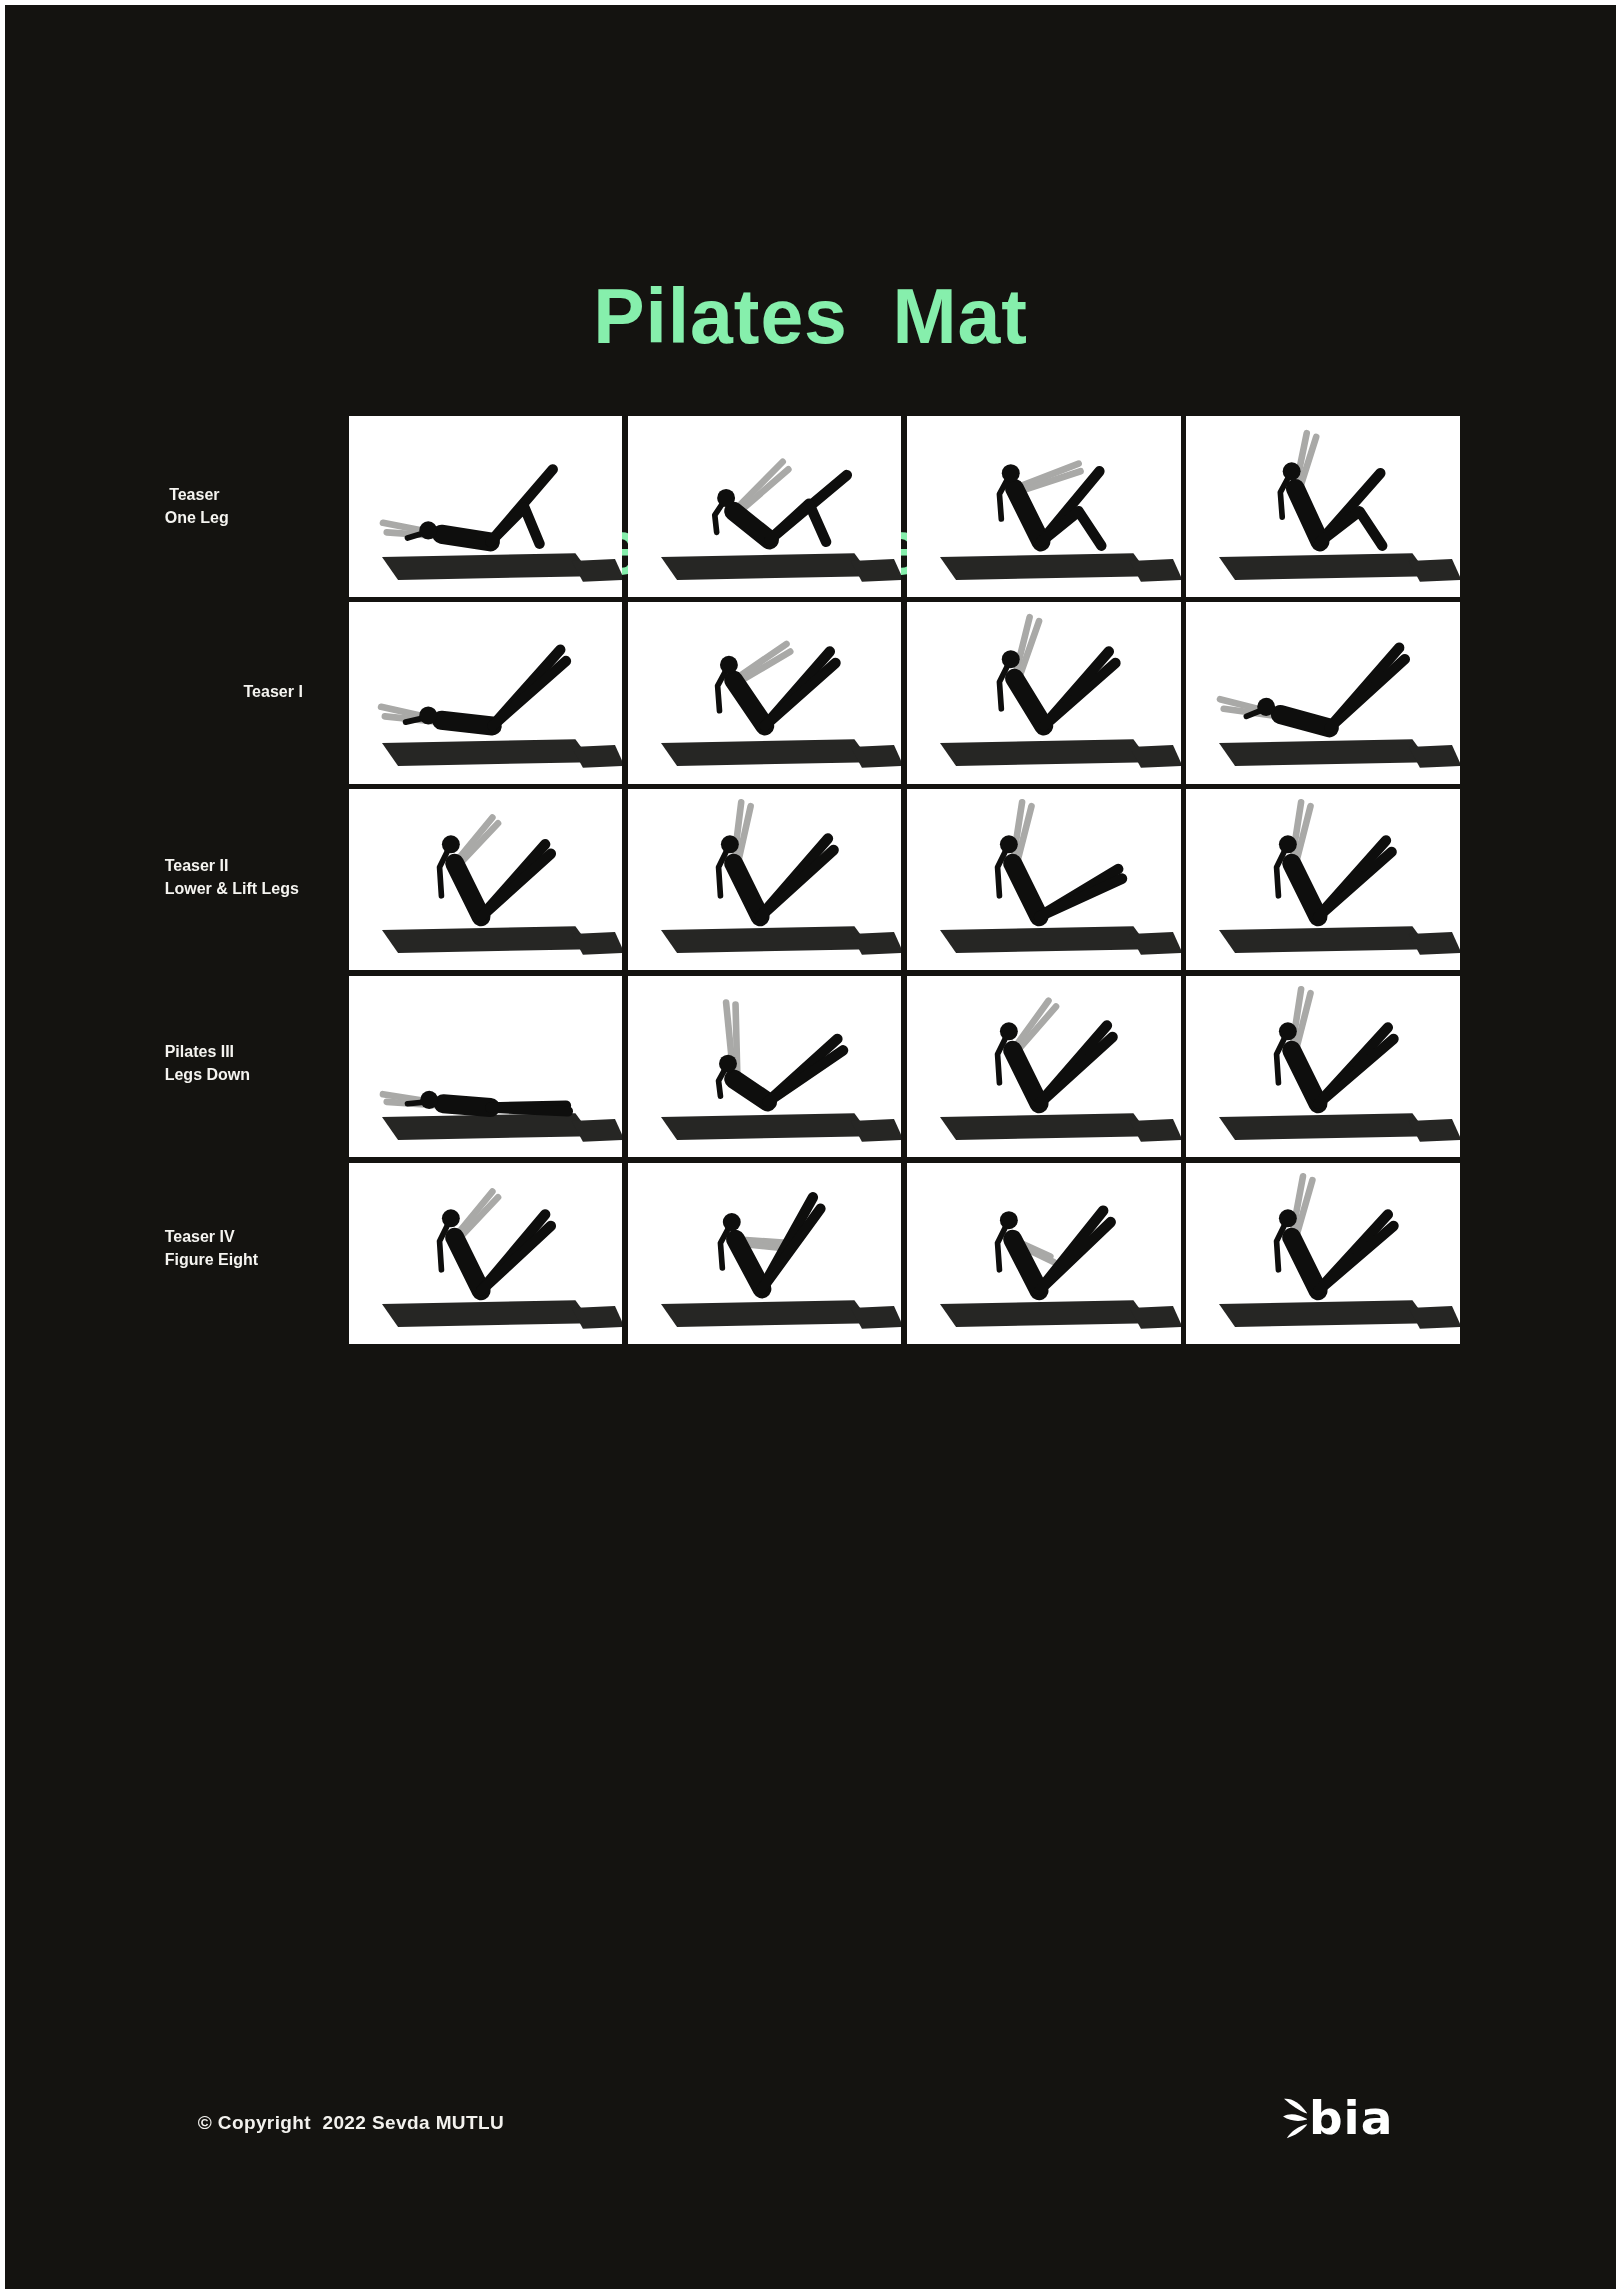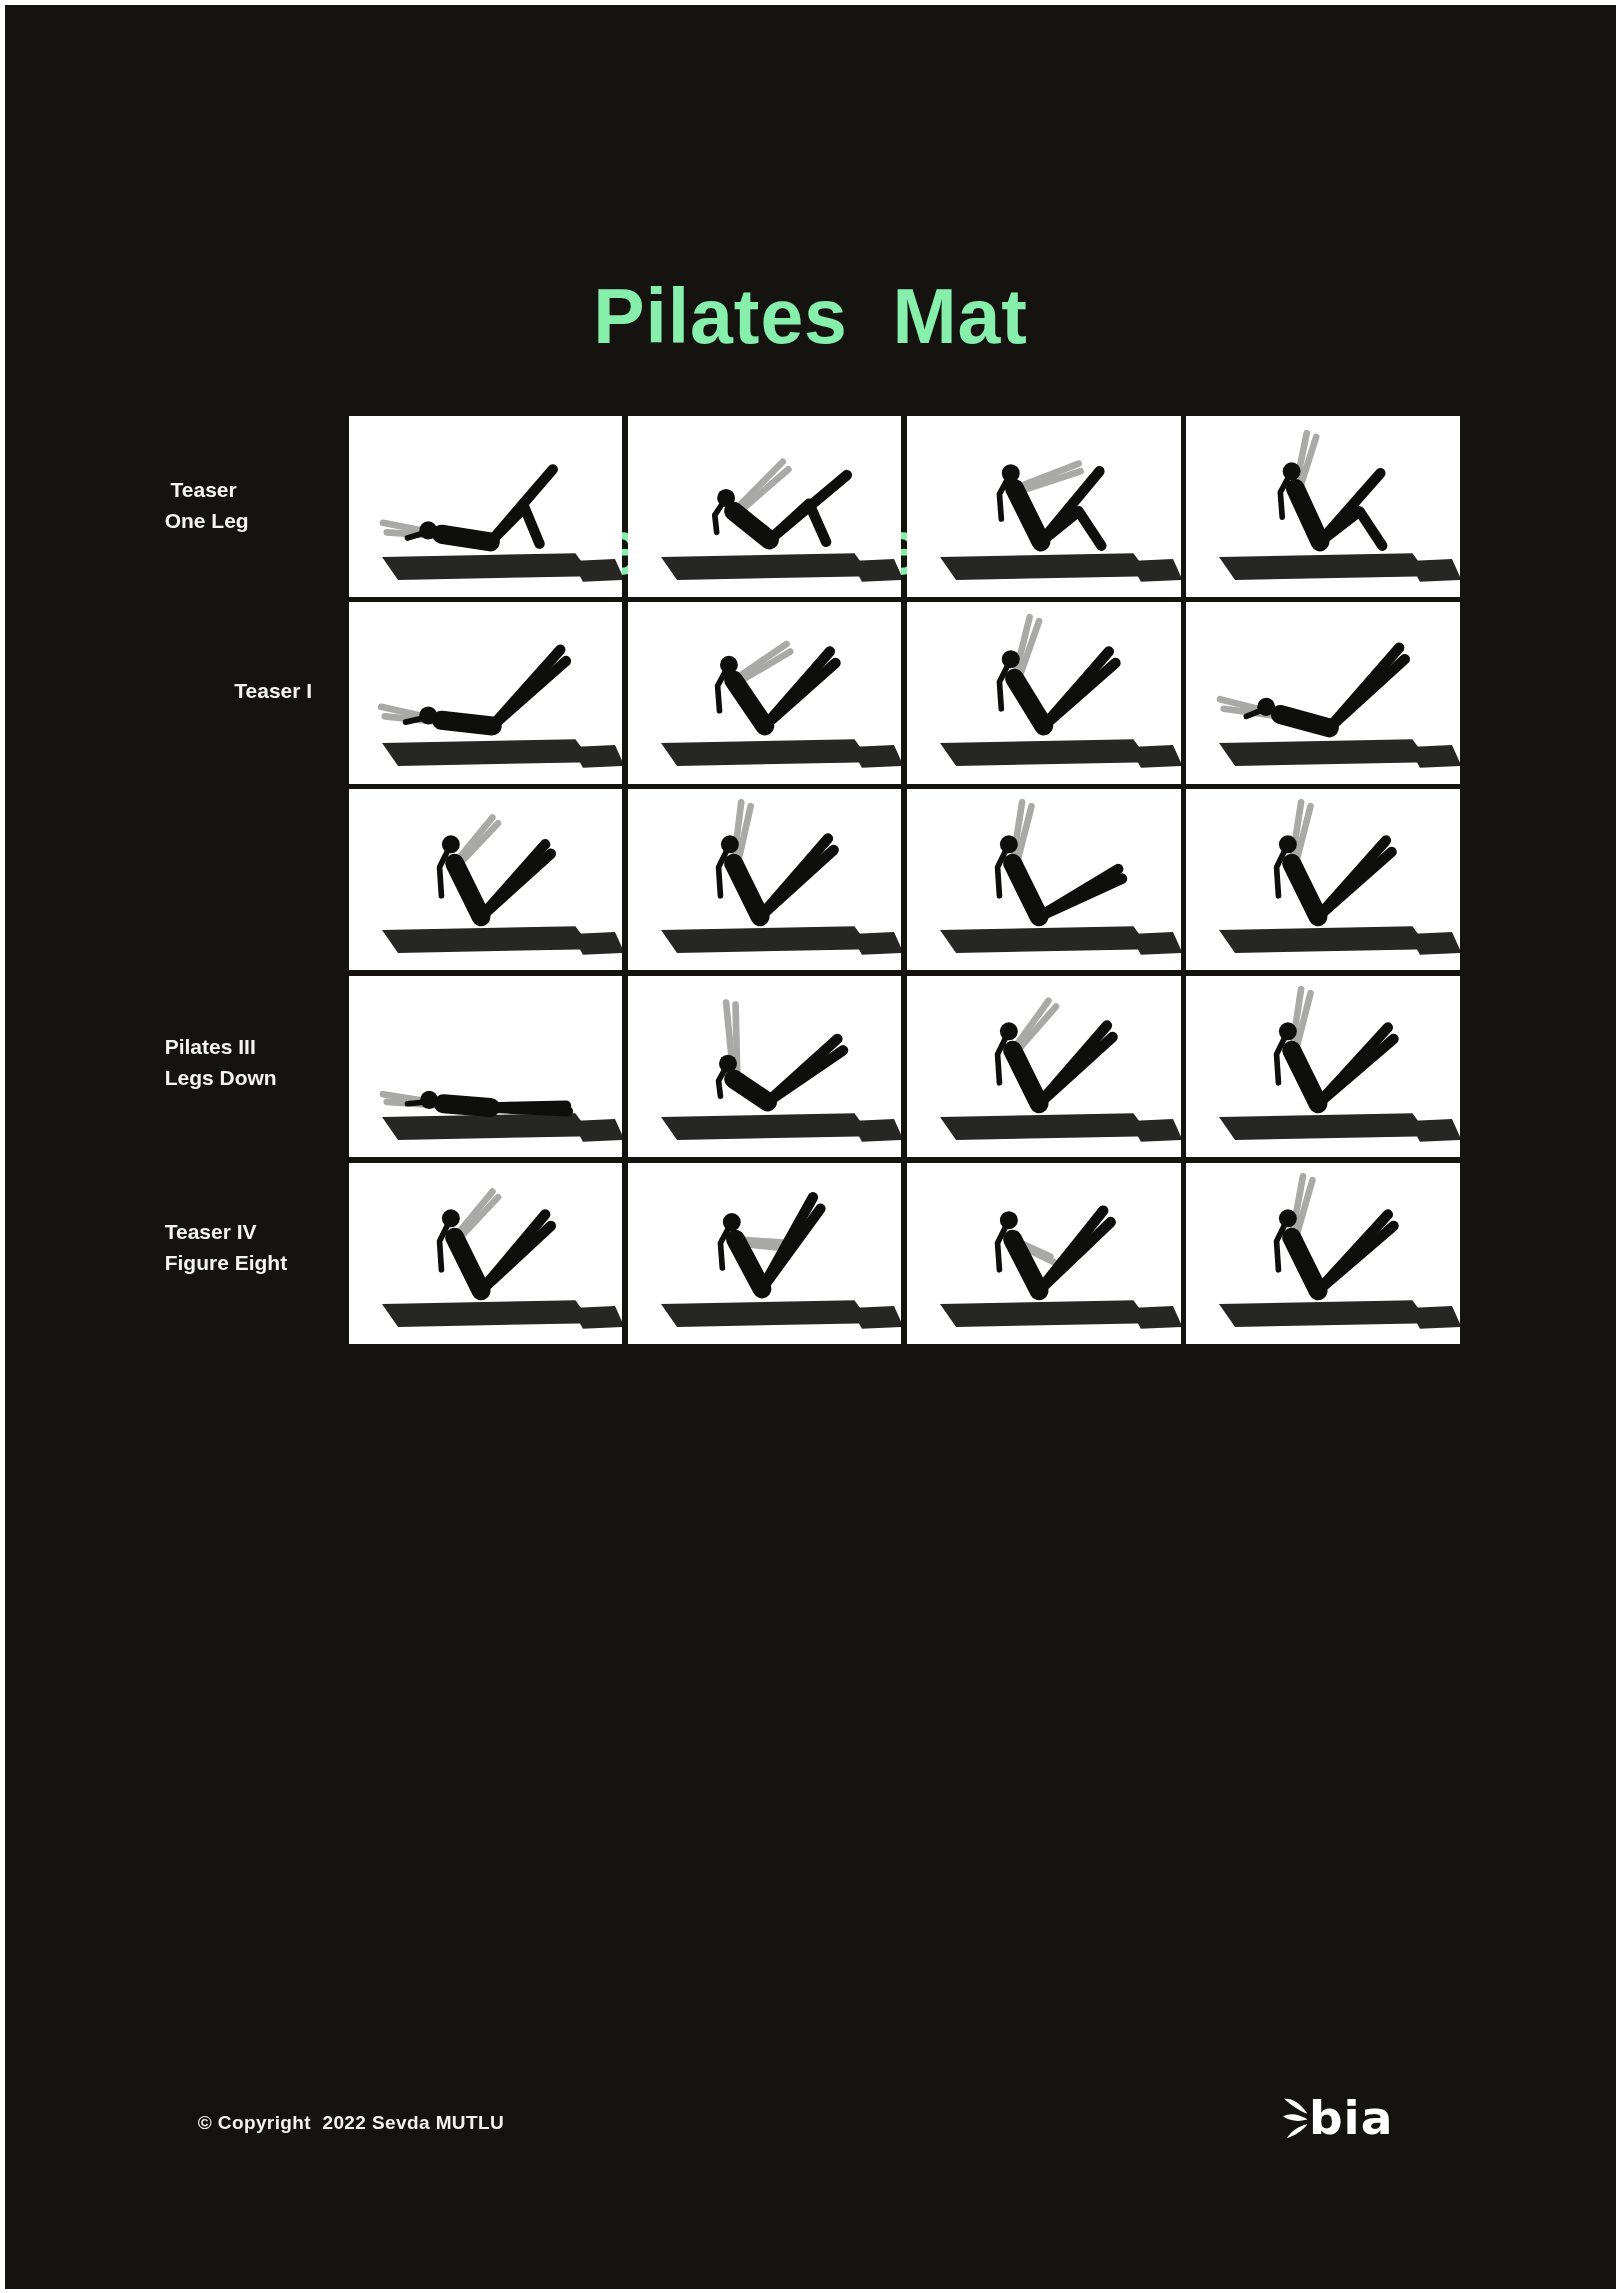--- a/index.html
+++ b/index.html
@@ -27,21 +27,21 @@
     white-space:pre;
   }
   .row-label{
     position:absolute;
     left:160px;
     width:217px;
     display:flex;
     flex-direction:column;
     justify-content:center;
     color:#f5f4f0;
-    font-size:21px;
+    font-size:16px;
     font-weight:700;
     line-height:1.45;
     white-space:pre;
   }
   .row-label div:empty{display:none;}
   .grid{
     position:absolute;
     left:344px;top:411px;
     width:1111px;height:928px;
     display:grid;
@@ -92,20 +92,24 @@
     </div>
 
     <div class="row-label" style="top:411px;height:180px;">
       <div> Teaser</div>
       <div>One Leg</div>
     </div>
     <div class="row-label" style="top:597px;height:180px;text-align:center;">
       <div>Teaser I</div>
       
     </div>
+    <div class="row-label" style="top:782px;height:180px;">
+      <div>Teaser II</div>
+      <div>Lower &amp; Lift Legs</div>
+    </div>
     <div class="row-label" style="top:968px;height:180px;">
       <div>Pilates III</div>
       <div>Legs Down</div>
     </div>
     <div class="row-label" style="top:1153px;height:180px;">
       <div>Teaser IV</div>
       <div>Figure Eight</div>
     </div>
 
     <div class="grid" id="exercise-grid">

